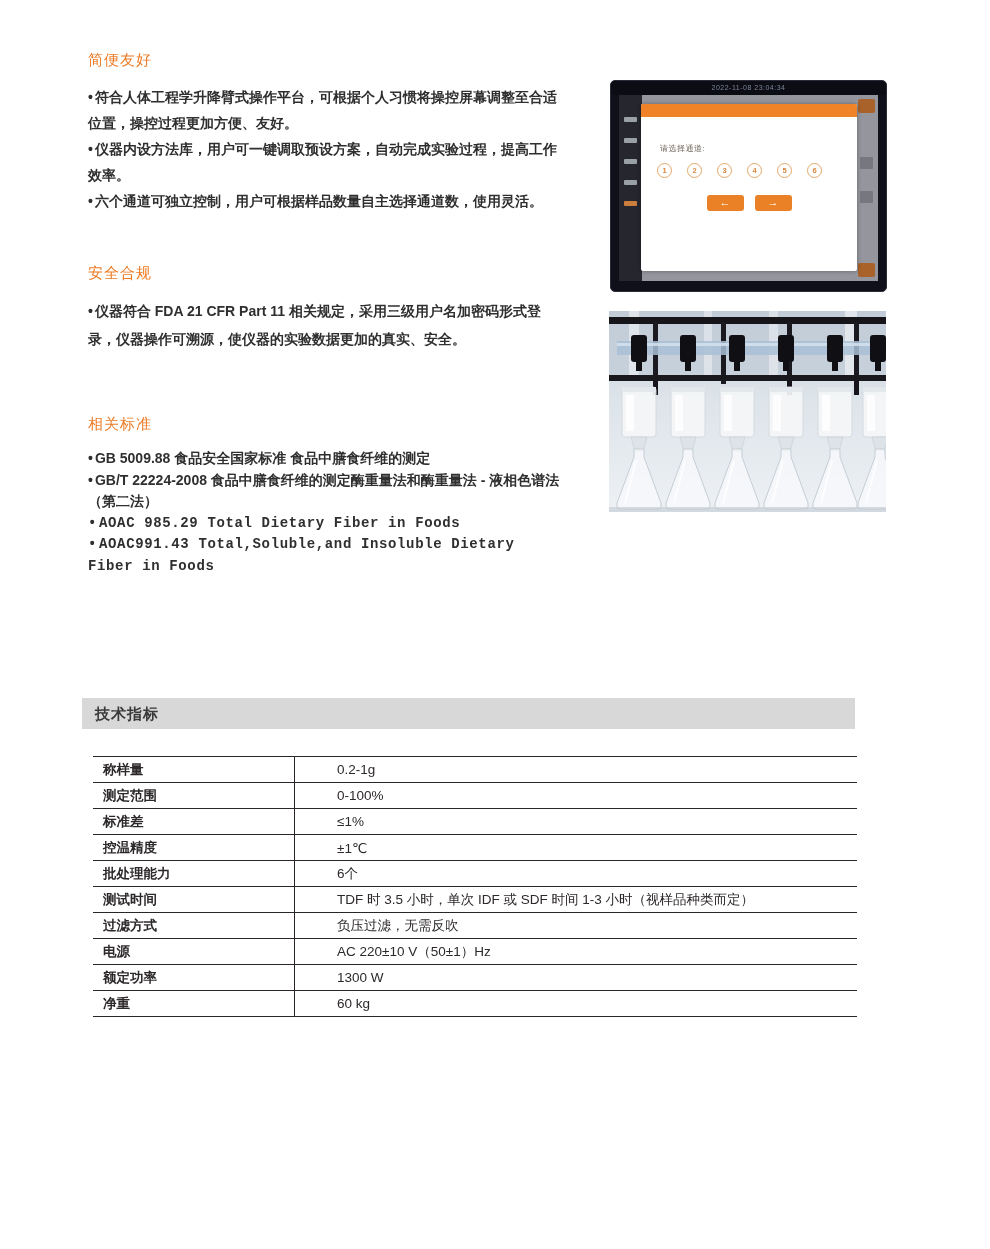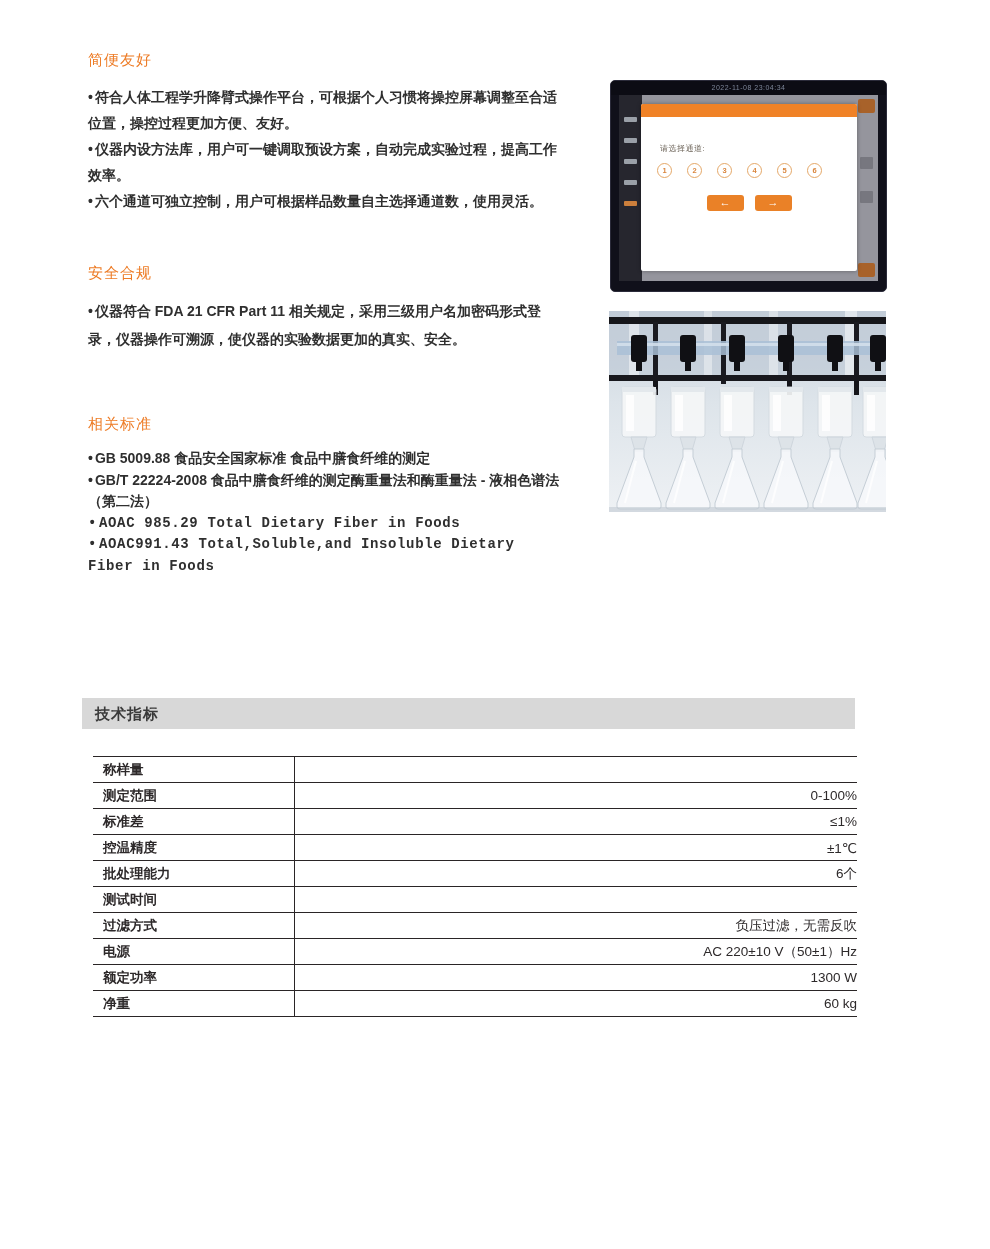--- a/index.html
+++ b/index.html
@@ -44,21 +44,21 @@
   .nav-btn { width:37px; height:16px; background:#EA8127; border-radius:3px; color:#ffffff;
              font-size:11px; font-weight:bold; line-height:15px; text-align:center; }
 
   
   .photo { position:absolute; left:609px; top:311px; width:277px; height:201px; overflow:hidden; }
 
   
   .spec-header { position:absolute; left:82px; top:698px; width:773px; height:31px; background:#D8D8D8;
                  color:#3a3a3a; font-size:15px; font-weight:bold; line-height:31px; padding-left:13px; letter-spacing:1px; }
   .spec-table { position:absolute; left:93px; top:756px; width:764px; border-top:1.5px solid #2a2526; }
-  .spec-row { display:flex; height:26px; border-bottom:1.5px solid #2a2526; align-items:center;text-align:right; }
+  .spec-row { display:flex; height:26px; border-bottom:1.5px solid #2a2526; align-items:center; }
   .spec-label { width:202px; border-right:1.5px solid #2a2526; height:100%; display:flex; align-items:center;
                 padding-left:10px; font-size:13.5px; font-weight:600; color:#2d292a; }
   .spec-value { flex:1; padding-left:42px; font-size:13.5px; font-weight:500; color:#2d292a; }
 </style>
 </head>
 <body>
 
 <div class="page">
 
   <div class="sec sec-friendly">
@@ -225,39 +225,41 @@
     <p class="bullet">GB/T 22224-2008 食品中膳食纤维的测定酶重量法和酶重量法 - 液相色谱法（第二法）</p>
     <p class="bullet latin">AOAC 985.29 Total Dietary Fiber in Foods</p>
     <p class="bullet latin">AOAC991.43 Total,Soluble,and Insoluble Dietary Fiber in Foods</p>
   </div>
 
   <div class="spec-header">技术指标</div>
 
   <div class="spec-table">
     <div class="spec-row">
       <div class="spec-label">称样量</div>
+      <div class="spec-value">0.2-1g</div>
     </div>
     <div class="spec-row">
       <div class="spec-label">测定范围</div>
       <div class="spec-value">0-100%</div>
     </div>
     <div class="spec-row">
       <div class="spec-label">标准差</div>
       <div class="spec-value">≤1%</div>
     </div>
     <div class="spec-row">
       <div class="spec-label">控温精度</div>
       <div class="spec-value">±1℃</div>
     </div>
     <div class="spec-row">
       <div class="spec-label">批处理能力</div>
       <div class="spec-value">6个</div>
     </div>
     <div class="spec-row">
       <div class="spec-label">测试时间</div>
+      <div class="spec-value">TDF 时 3.5 小时，单次 IDF 或 SDF 时间 1-3 小时（视样品种类而定）</div>
     </div>
     <div class="spec-row">
       <div class="spec-label">过滤方式</div>
       <div class="spec-value">负压过滤，无需反吹</div>
     </div>
     <div class="spec-row">
       <div class="spec-label">电源</div>
       <div class="spec-value">AC 220±10  V（50±1）Hz</div>
     </div>
     <div class="spec-row">

